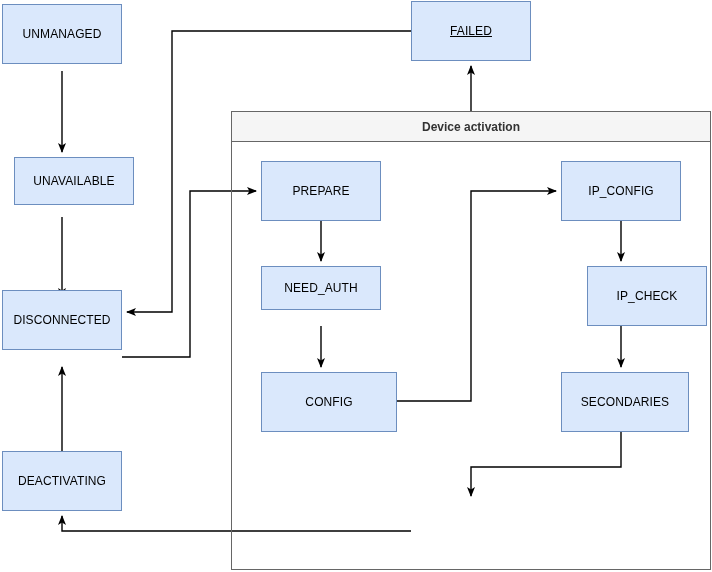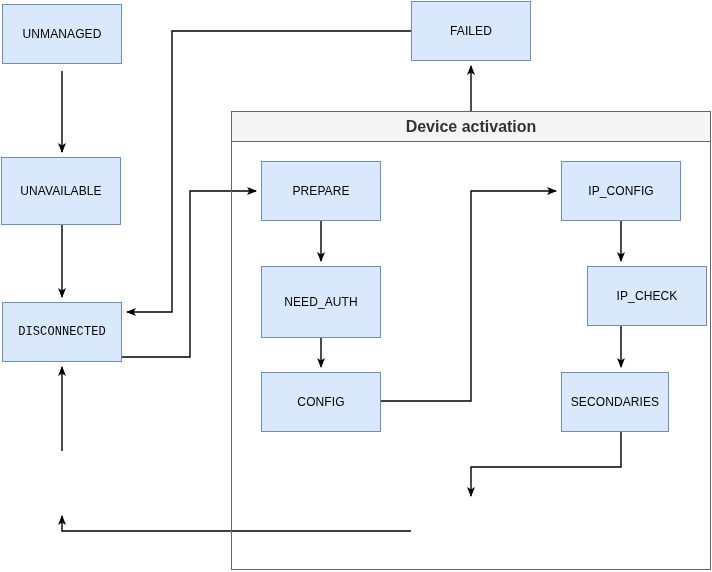--- a/index.html
+++ b/index.html
@@ -56,21 +56,21 @@
     box-sizing: border-box;
     left: 0;
     top: 0;
     width: 100%;
     height: 30px;
     background: #f5f5f5;
     border-bottom: 1px solid #666666;
     display: flex;
     align-items: center;
     justify-content: center;
-    font-size: 16px;
+    font-size: 12px;
     font-weight: bold;
     color: #333333;
     text-align: center;
   }
 </style>
 </head>
 <body>
 
 <div id="diagram-root">
 
@@ -97,24 +97,25 @@
       </g>
   </svg>
 
   <div id="node-layer">
 
     <div class="container-group" style="left: 231px; top: 111px; width: 480px; height: 459px;">
       <div class="container-title">Device activation</div>
     </div>
 
     <div class="node" style="left: 2px; top: 4px; width: 120px; height: 60px;">UNMANAGED</div>
-    <div class="node" style="left: 1px; top: 157px; width: 120px; height: 68px;">UNAVAILABLE</div>
-    <div class="node" style="left: 2px; top: 302px; width: 120px; height: 60px; font-family: Liberation Mono, monospace;">DISCONNECTED</div>
-    <div class="node" style="left: 411px; top: 1px; width: 120px; height: 60px;">FAILED</div>
+    <div class="node" style="left: 14px; top: 157px; width: 120px; height: 48px;">UNAVAILABLE</div>
+    <div class="node" style="left: 2px; top: 290px; width: 120px; height: 60px;">DISCONNECTED</div>
+    <div class="node" style="left: 2px; top: 451px; width: 120px; height: 60px;">DEACTIVATING</div>
+    <div class="node" style="left: 411px; top: 1px; width: 120px; height: 60px; text-decoration: underline;">FAILED</div>
     <div class="node" style="left: 261px; top: 161px; width: 120px; height: 60px;">PREPARE</div>
-    <div class="node" style="left: 261px; top: 266px; width: 120px; height: 72px;">NEED_AUTH</div>
-    <div class="node" style="left: 261px; top: 372px; width: 120px; height: 60px;">CONFIG</div>
+    <div class="node" style="left: 261px; top: 266px; width: 120px; height: 44px;">NEED_AUTH</div>
+    <div class="node" style="left: 261px; top: 372px; width: 136px; height: 60px;">CONFIG</div>
     <div class="node" style="left: 561px; top: 161px; width: 120px; height: 60px;">IP_CONFIG</div>
     <div class="node" style="left: 561px; top: 266px; width: 120px; height: 60px; margin-left: 26px;">IP_CHECK</div>
-    <div class="node" style="left: 561px; top: 372px; width: 108px; height: 60px;">SECONDARIES</div>
+    <div class="node" style="left: 561px; top: 372px; width: 128px; height: 60px;">SECONDARIES</div>
 
   </div>
 </div>
 
 </body></html>

